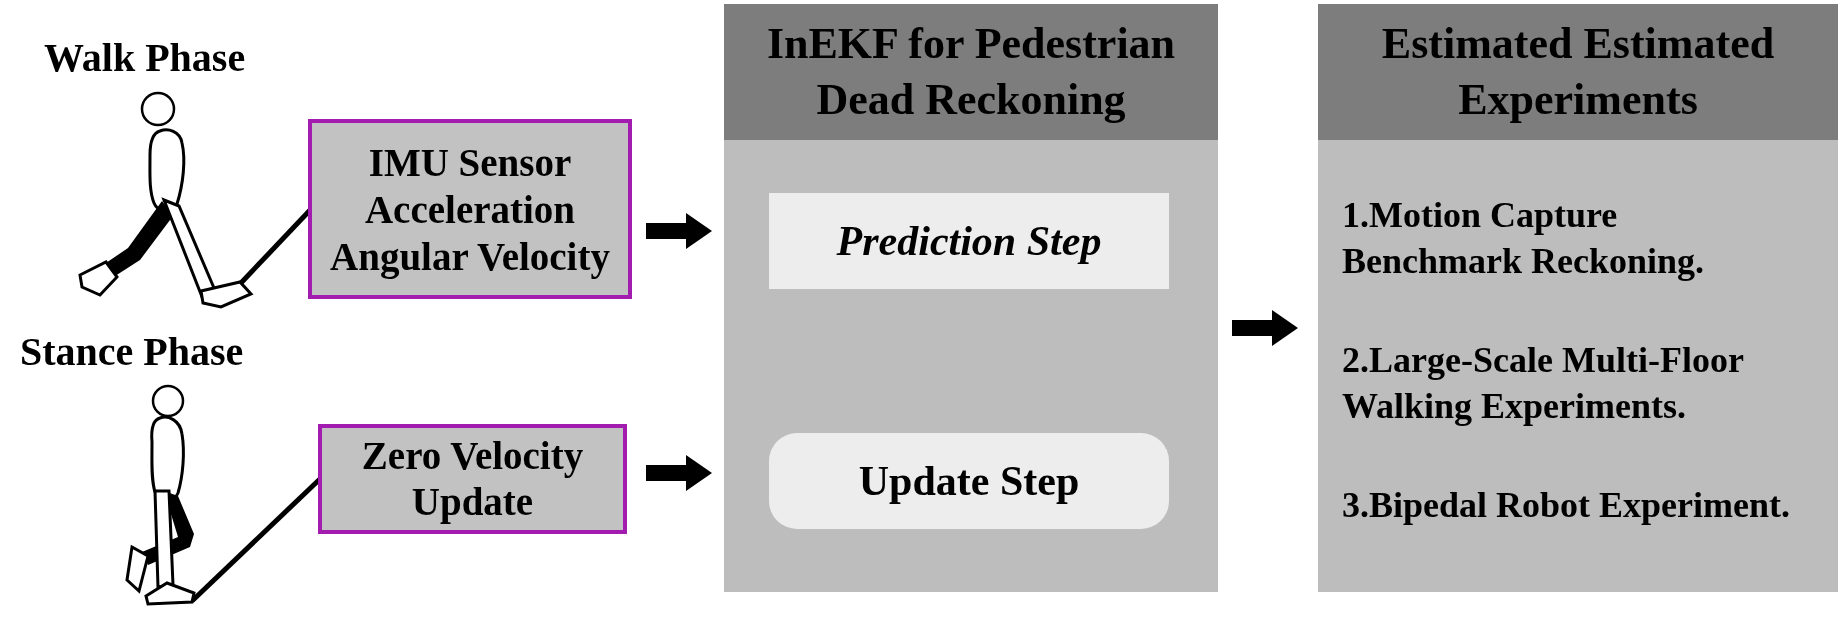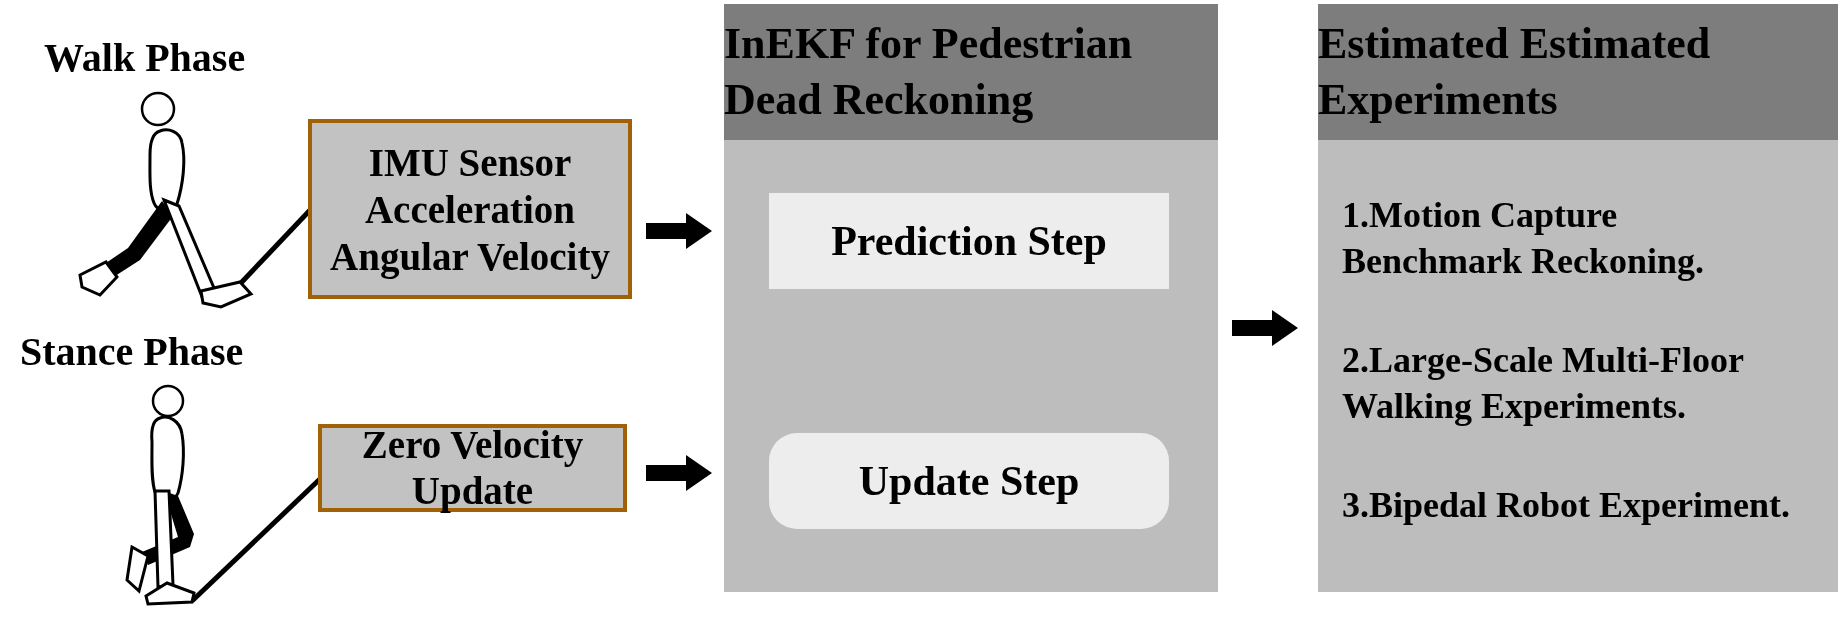--- a/index.html
+++ b/index.html
@@ -9,44 +9,44 @@
     background:#ffffff;
     font-family:"Liberation Serif","DejaVu Serif",serif;
     font-weight:bold;color:#000;
     overflow:hidden;
   }
   .phase-label{position:absolute;font-size:40px;line-height:1;white-space:nowrap;}
   #walk-label{left:44px;top:38px;}
   #stance-label{left:20px;top:332px;text-align:center;}
 
   .gray-box{
-    position:absolute;background:#c2c2c2;border:4px solid #a16207;box-sizing:border-box;
+    position:absolute;background:#c2c2c2;border:4px solid #a21caf;box-sizing:border-box;
     display:flex;flex-direction:column;justify-content:center;align-items:center;
     text-align:center;
   }
   #imu-box{left:308px;top:119px;width:324px;height:180px;font-size:39px;line-height:47px;}
-  #zvu-box{left:318px;top:424px;width:309px;height:88px;font-size:39px;line-height:46px;}
+  #zvu-box{left:318px;top:424px;width:309px;height:110px;font-size:39px;line-height:46px;}
   .box-line{white-space:nowrap;}
 
   .panel{position:absolute;top:4px;height:588px;background:#bdbdbd;}
   #inekf-panel{left:724px;width:494px;}
   #experiments-panel{left:1318px;width:520px;}
   .panel-header{
     width:100%;height:136px;background:#7d7d7d;
-    display:flex;flex-direction:column;justify-content:center;align-items:flex-start;
+    display:flex;flex-direction:column;justify-content:center;align-items:center;
     text-align:center;font-size:44px;line-height:56px;
   }
   .panel-header .hdr-line{white-space:nowrap;}
 
   .step-box{
     position:absolute;left:45px;width:400px;height:96px;background:#ededed;
     display:flex;justify-content:center;align-items:center;
     font-size:42px;white-space:nowrap;
   }
-  #prediction-box{top:189px;}
+  #prediction-box{top:189px;font-style:italic;}
   #update-box{top:429px;border-radius:28px;}
 
   .exp-body{
     position:absolute;left:24px;top:188px;width:500px;
     font-size:36px;line-height:46px;
   }
   .exp-item{margin:0 0 53px 0;}
   .exp-line{display:block;white-space:nowrap;}
 
   .arrow{position:absolute;width:66px;height:40px;}

